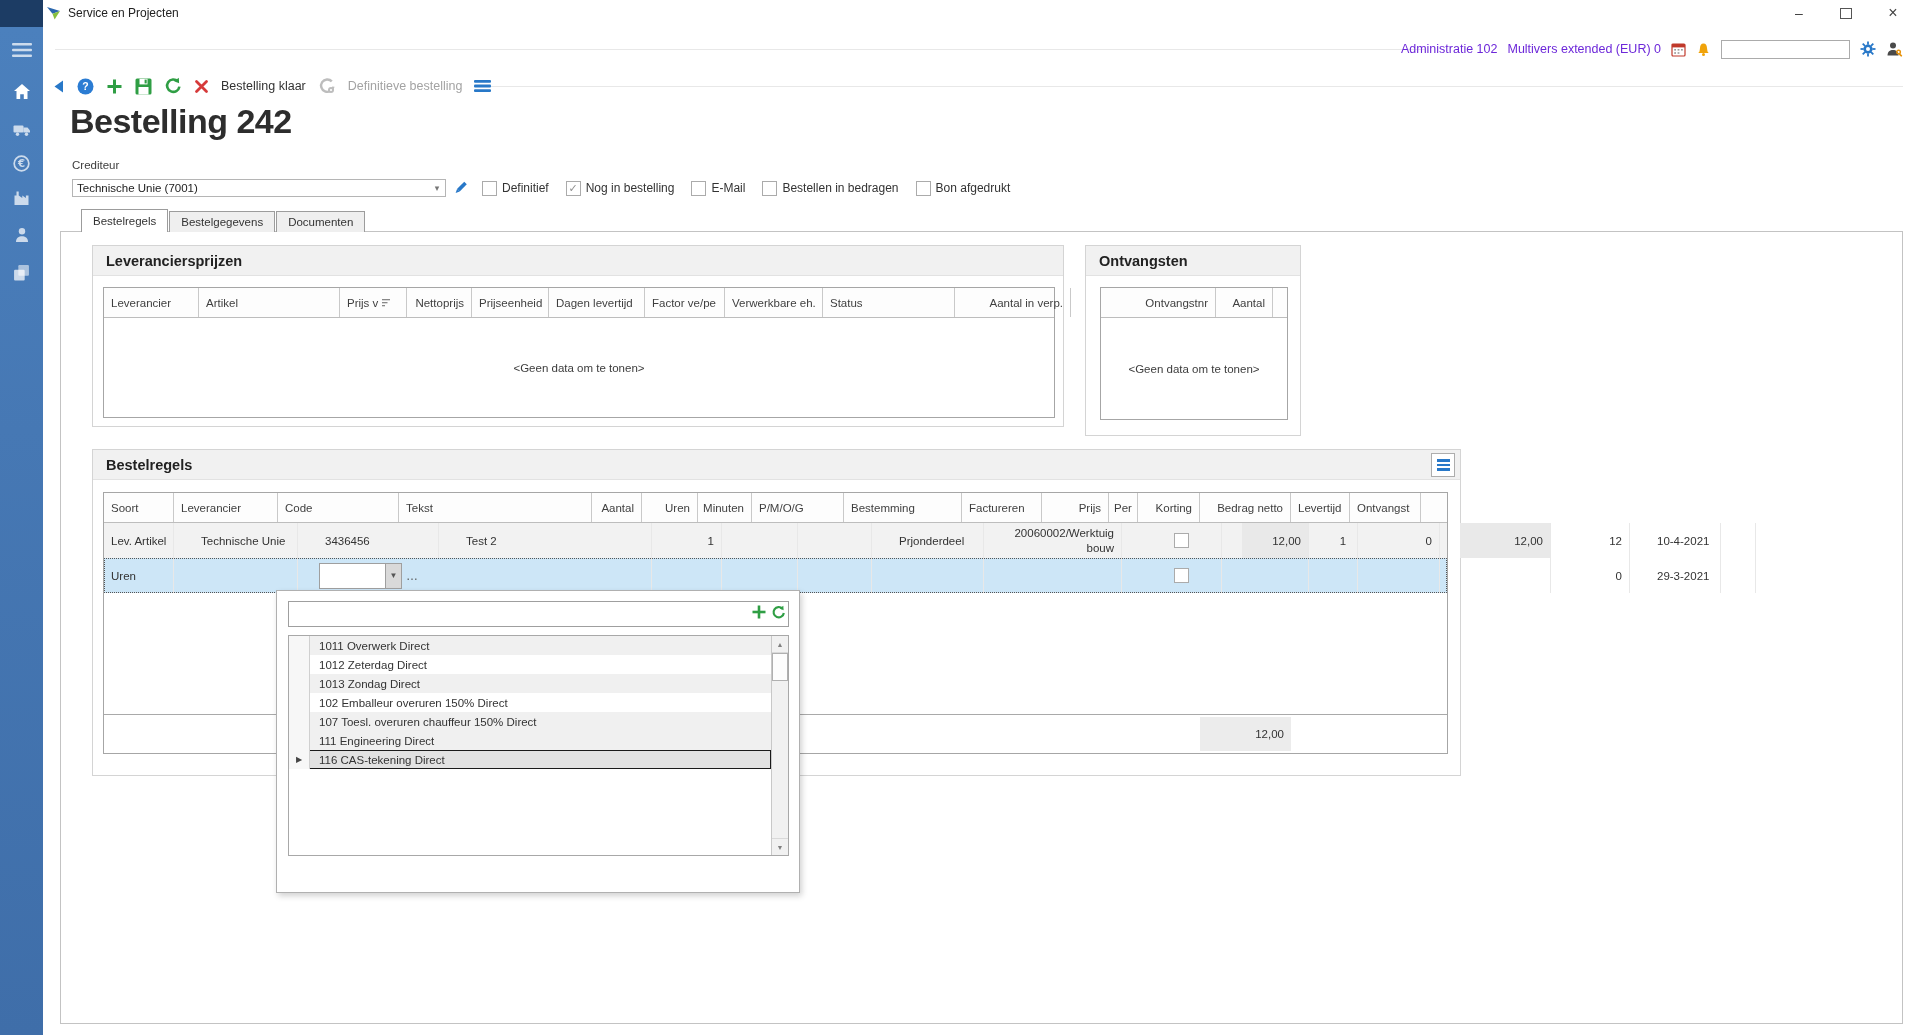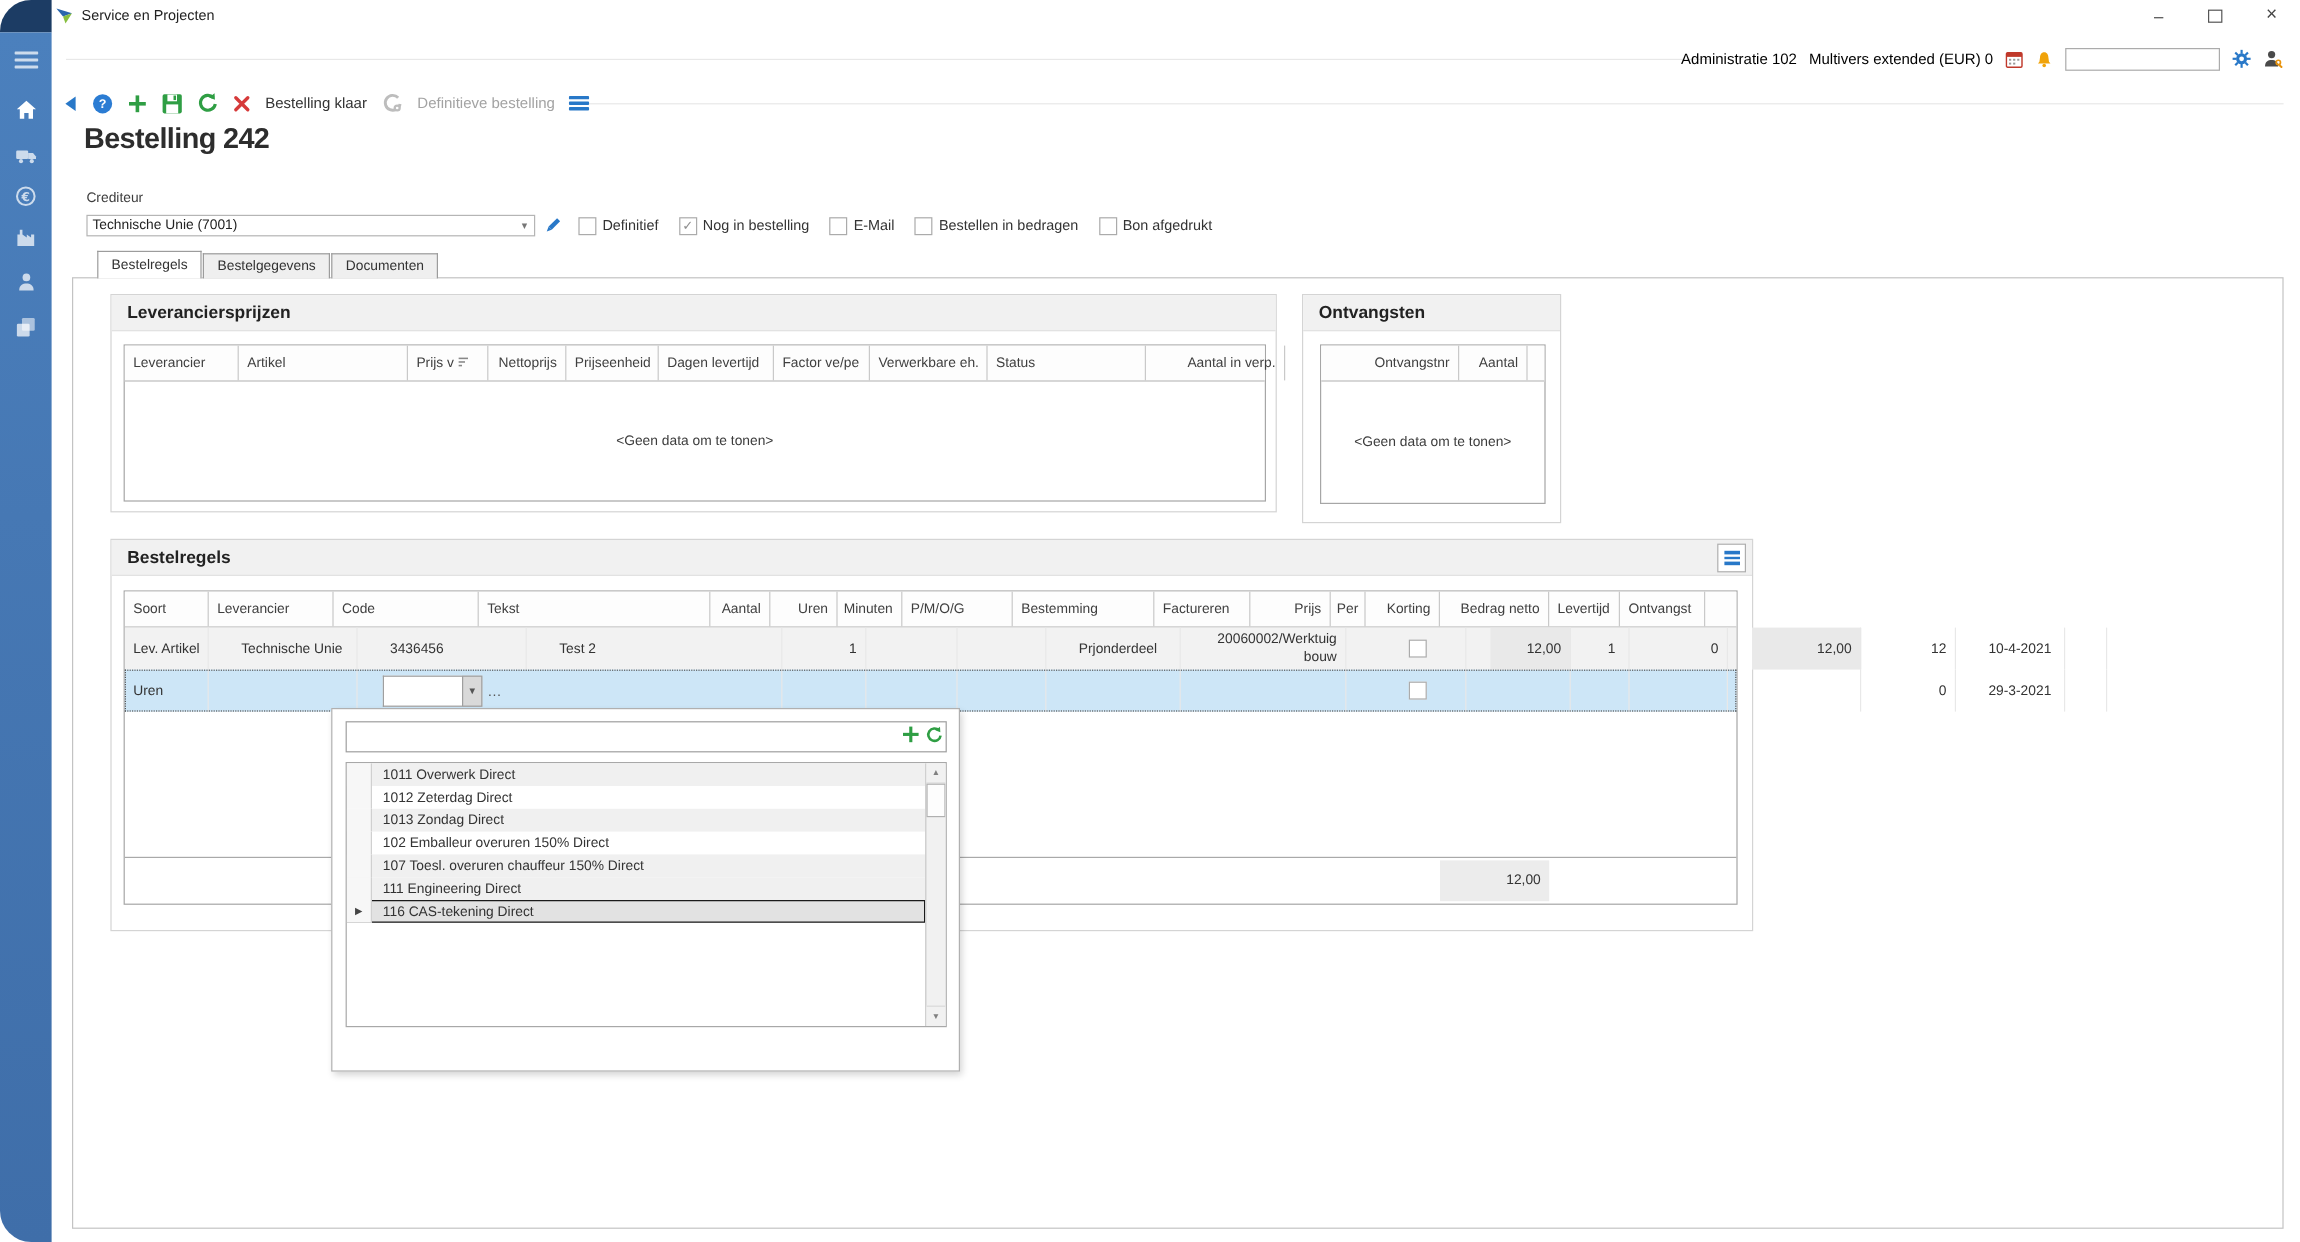--- a/index.html
+++ b/index.html
@@ -1,17 +1,17 @@
 <!DOCTYPE html>
 <html><head>
 <meta charset="utf-8">
 <style>
   html,body{margin:0;padding:0;background:#fff;}
   #root{position:relative;width:1917px;height:1035px;background:#fff;overflow:hidden;
-        font-family:"Liberation Sans","DejaVu Sans",sans-serif;color:#333;font-size:12px;border-radius:26px;}
+        font-family:"Liberation Sans","DejaVu Sans",sans-serif;color:#333;font-size:12px;}
   .abs{position:absolute;}
 
   
   #titlebar{left:0;top:0;width:1917px;height:27px;background:#fff;}
   #titlebar-corner{left:0;top:0;width:43px;height:27px;background:#1c3c64;}
   #app-logo{left:46px;top:5px;width:16px;height:16px;}
   #win-title{left:68px;top:6px;font-size:12px;color:#222;}
   .wbtn{top:0;width:34px;height:26px;display:flex;align-items:center;justify-content:center;color:#444;}
   #btn-min{left:1782px;font-size:14px;}
   #btn-max{left:1829px;}
@@ -21,33 +21,33 @@
   
   #sidebar{left:0;top:27px;width:43px;height:1008px;
     background:linear-gradient(180deg,#4b80bd 0%,#4678b4 40%,#3f6ea9 100%);
     display:flex;flex-direction:column;align-items:center;}
   .side-ic{color:rgba(255,255,255,.72);width:20px;height:18px;display:flex;align-items:center;justify-content:center;}
   .side-ic svg{display:block;}
   .side-ic.active{color:#fff;}
 
   
   #topbar{top:38px;right:14px;height:22px;display:flex;align-items:center;gap:10px;}
-  #topbar .lbl{color:#000000;font-size:12.5px;white-space:nowrap;}
+  #topbar .lbl{color:#6d28d9;font-size:12.5px;white-space:nowrap;}
   #global-search{width:121px;height:17px;border:1px solid #ababab;font:inherit;font-size:11px;padding:0 3px;}
   #hr-topbar{left:55px;top:49px;width:1370px;height:1px;background:#e8e8e8;}
 
   
   #toolbar{left:52px;top:72px;height:28px;display:flex;align-items:center;gap:12px;}
   .tbtxt{font-size:12.5px;color:#333;white-space:nowrap;}
   .tbtxt.disabled{color:#a3a3a3;}
   .tbico{display:flex;align-items:center;justify-content:center;}
   #hr-toolbar{left:485px;top:86px;width:1418px;height:1px;background:#e8e8e8;}
 
   
-  #page-title{left:70px;top:102px;font-size:24px;font-weight:bold;color:#2d2d2d;letter-spacing:-.5px;}
+  #page-title{left:70px;top:102px;font-size:34px;font-weight:bold;color:#2d2d2d;letter-spacing:-.5px;}
   #creditor-label{left:72px;top:159px;font-size:11.5px;color:#3d3d3d;}
   #creditor-combo{left:72px;top:179px;width:374px;height:18px;border:1px solid #b5b5b5;background:#fff;
      display:flex;align-items:center;box-sizing:border-box;}
   #creditor-combo .val{flex:1;padding:0 4px;font-size:11.5px;color:#222;white-space:nowrap;overflow:hidden;}
   #creditor-combo .arr{width:16px;color:#777;font-size:9px;text-align:center;}
   #pencil{left:452px;top:180px;width:16px;height:16px;}
   #flags{left:482px;top:179px;height:18px;display:flex;align-items:center;gap:17px;}
   .flag{display:flex;align-items:center;gap:5px;}
   .flag .lab{font-size:12px;color:#333;white-space:nowrap;}
   .cb{width:13px;height:13px;border:1px solid #ababab;background:#fff;display:inline-flex;

